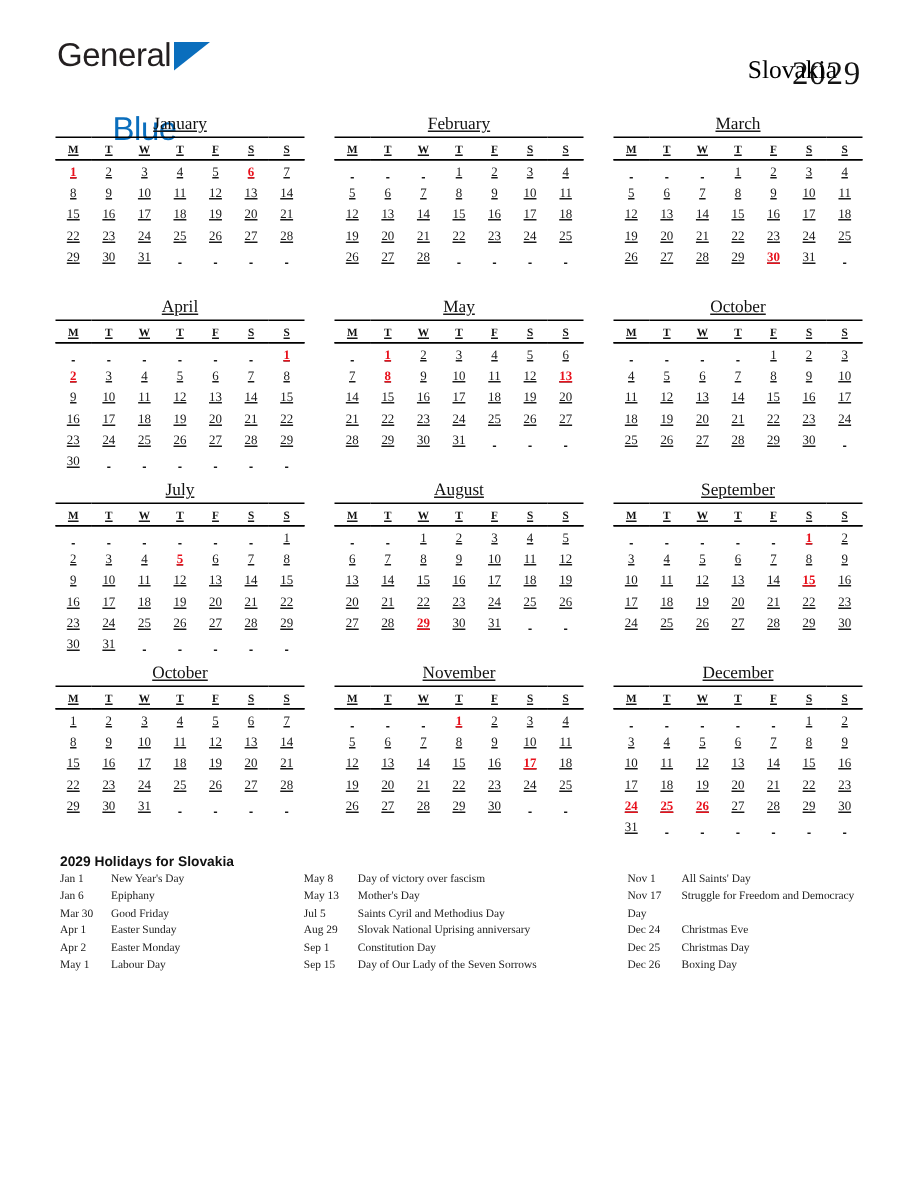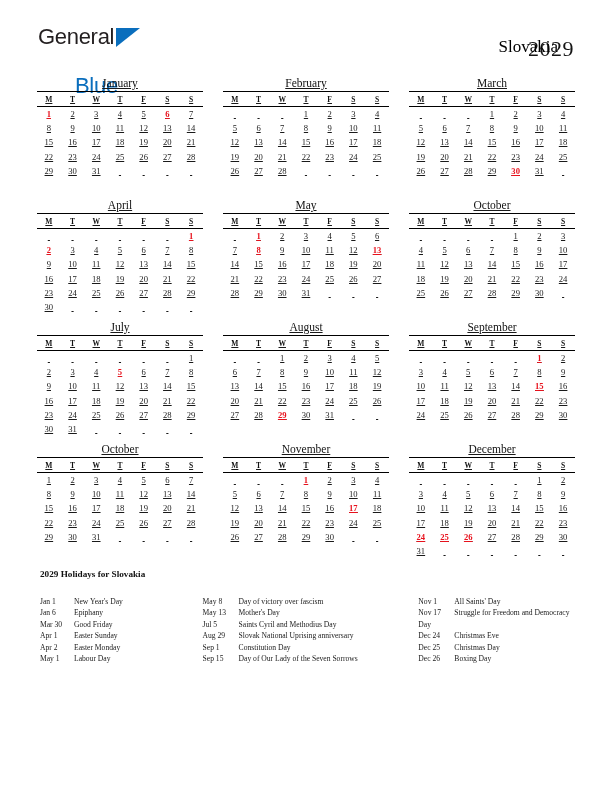--- a/index.html
+++ b/index.html
@@ -148,25 +148,25 @@
   }
 
   
   .holidays {
     position: absolute;
     left: 40px;
     top: 568px;
     width: 540px;
   }
   .holidays-title {
-    font-family: Liberation Serif, serif;
+    font-family: Liberation Sans, sans-serif;
     font-weight: bold;
     font-size: 9.2px;
     color: #111;
-    margin-bottom: 16px;
+    margin-bottom: 0;
     line-height: 12px;
   }
   .holiday-cols {
     display: flex;
     align-items: center;
   }
   .hcol {
     font-size: 7.6px;
     line-height: 11.4px;
   }

